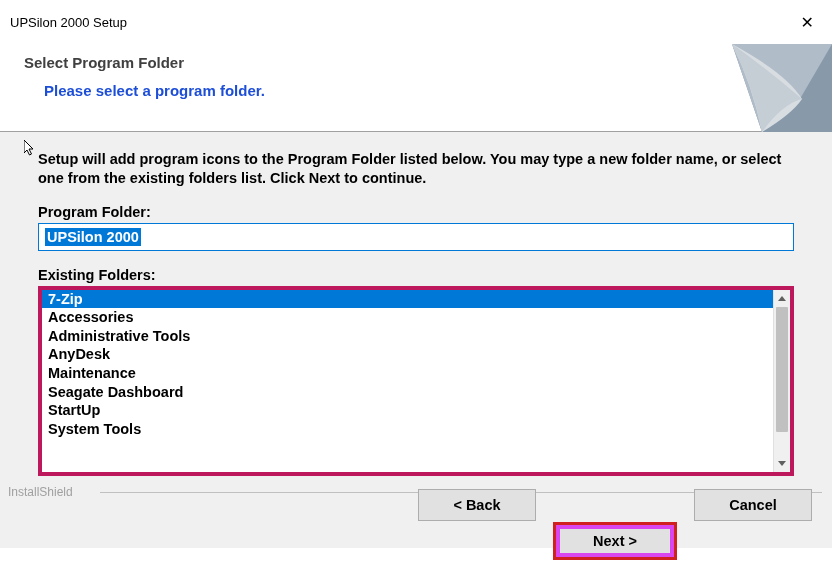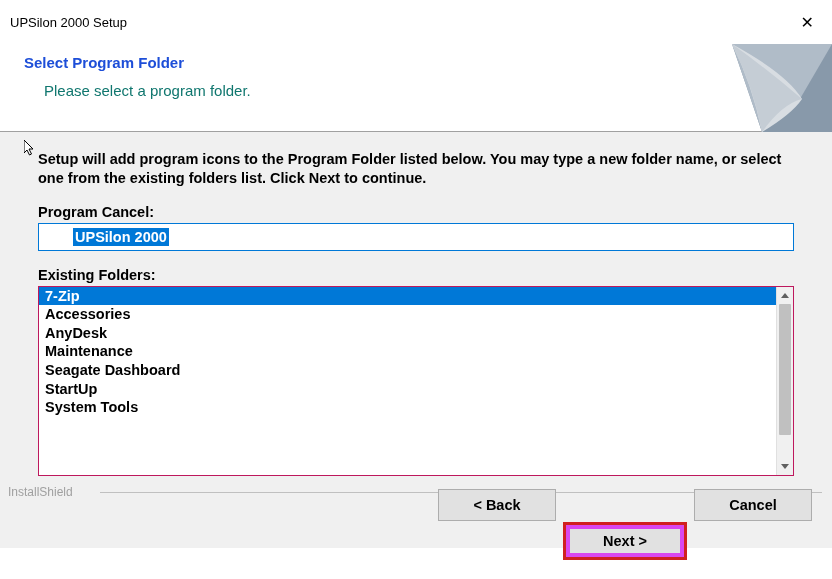--- a/index.html
+++ b/index.html
@@ -35,29 +35,29 @@
       height: 88px;
       background: #ffffff;
       border-bottom: 1px solid #a0a0a0;
     }
     .header-title {
       position: absolute;
       left: 24px;
       top: 10px;
       font-size: 15px;
       font-weight: bold;
-      color: #1d4ed8;
+      color: #404040;
     }
     .header-subtitle {
       position: absolute;
       left: 44px;
       top: 38px;
       font-size: 15px;
-      font-weight: normal;
-      color: #0f766e;
+      font-weight: bold;
+      color: #1d4ed8;
     }
     .page-curl {
       position: absolute;
       right: 0;
       top: 0;
       width: 140px;
       height: 88px;
     }
     .main-content {
       padding: 18px 38px 10px 38px;
@@ -89,24 +89,23 @@
       padding: 3px 6px;
       display: flex;
       align-items: center;
     }
     .input-highlight {
       background: #0078d7;
       color: #ffffff;
       font-size: 14.5px;
       font-weight: bold;
       padding: 1px 2px;
-      margin-left: 28px;
     }
     .listbox-wrap {
-      border: 1px solid #be185d;
+      border: 4px solid #be185d;
       background: #ffffff;
       height: 190px;
       display: flex;
       justify-content: flex-end;
     }
     .listbox {
       flex: 1;
       overflow: hidden;
     }
     .list-item {
@@ -166,21 +165,21 @@
       right: 10px;
       bottom: 86px;
       height: 1px;
       background: #c0c0c0;
     }
     .button-row {
       position: absolute;
       bottom: 22px;
       right: 20px;
       display: flex;
-      gap: 10px;
+      gap: 20px;
     }
     .btn {
       width: 118px;
       height: 32px;
       background: #e1e1e1;
       border: 1px solid #adadad;
       font-size: 14.5px;
       font-weight: bold;
       font-family: Tahoma, Arial, sans-serif;
       cursor: pointer;
@@ -217,32 +216,33 @@
     <polygon points="40,0 140,0 140,88 70,88" fill="#8899aa"></polygon>
     <polygon points="40,0 140,0 105,60 70,88" fill="#b0bcc8"></polygon>
     <path d="M 40 0 Q 60 40 70 88 Q 100 70 110 55 Q 95 30 40 0 Z" fill="#d8dde2"></path>
     <path d="M 40 0 Q 75 25 110 55 Q 90 60 70 88 Q 62 45 40 0 Z" fill="#c5cdd5"></path>
   </svg>
 </div>
 
 <div class="main-content">
   <div class="instruction-text">Setup will add program icons to the Program Folder listed below.  You may type a new folder name, or select one from the existing folders list.  Click Next to continue.</div>
 
-  <div class="label">Program Cancel:</div>
+  <div class="label">Program Folder:</div>
   <div class="input-wrap">
     <div class="input-box">
       <span class="input-highlight">UPSilon 2000</span>
     </div>
   </div>
 
   <div class="label">Existing Folders:</div>
   <div class="listbox-wrap">
     <div class="listbox" id="listbox">
         <div class="list-item selected">7-Zip</div>
         <div class="list-item">Accessories</div>
+        <div class="list-item">Administrative Tools</div>
         <div class="list-item">AnyDesk</div>
         <div class="list-item">Maintenance</div>
         <div class="list-item">Seagate Dashboard</div>
         <div class="list-item">StartUp</div>
         <div class="list-item">System Tools</div>
       </div>
     <div class="scrollbar">
       <div class="scroll-arrow">
         <svg width="8" height="5" viewBox="0 0 8 5">
             <polygon points="4,0 8,5 0,5" fill="#606060"></polygon>

